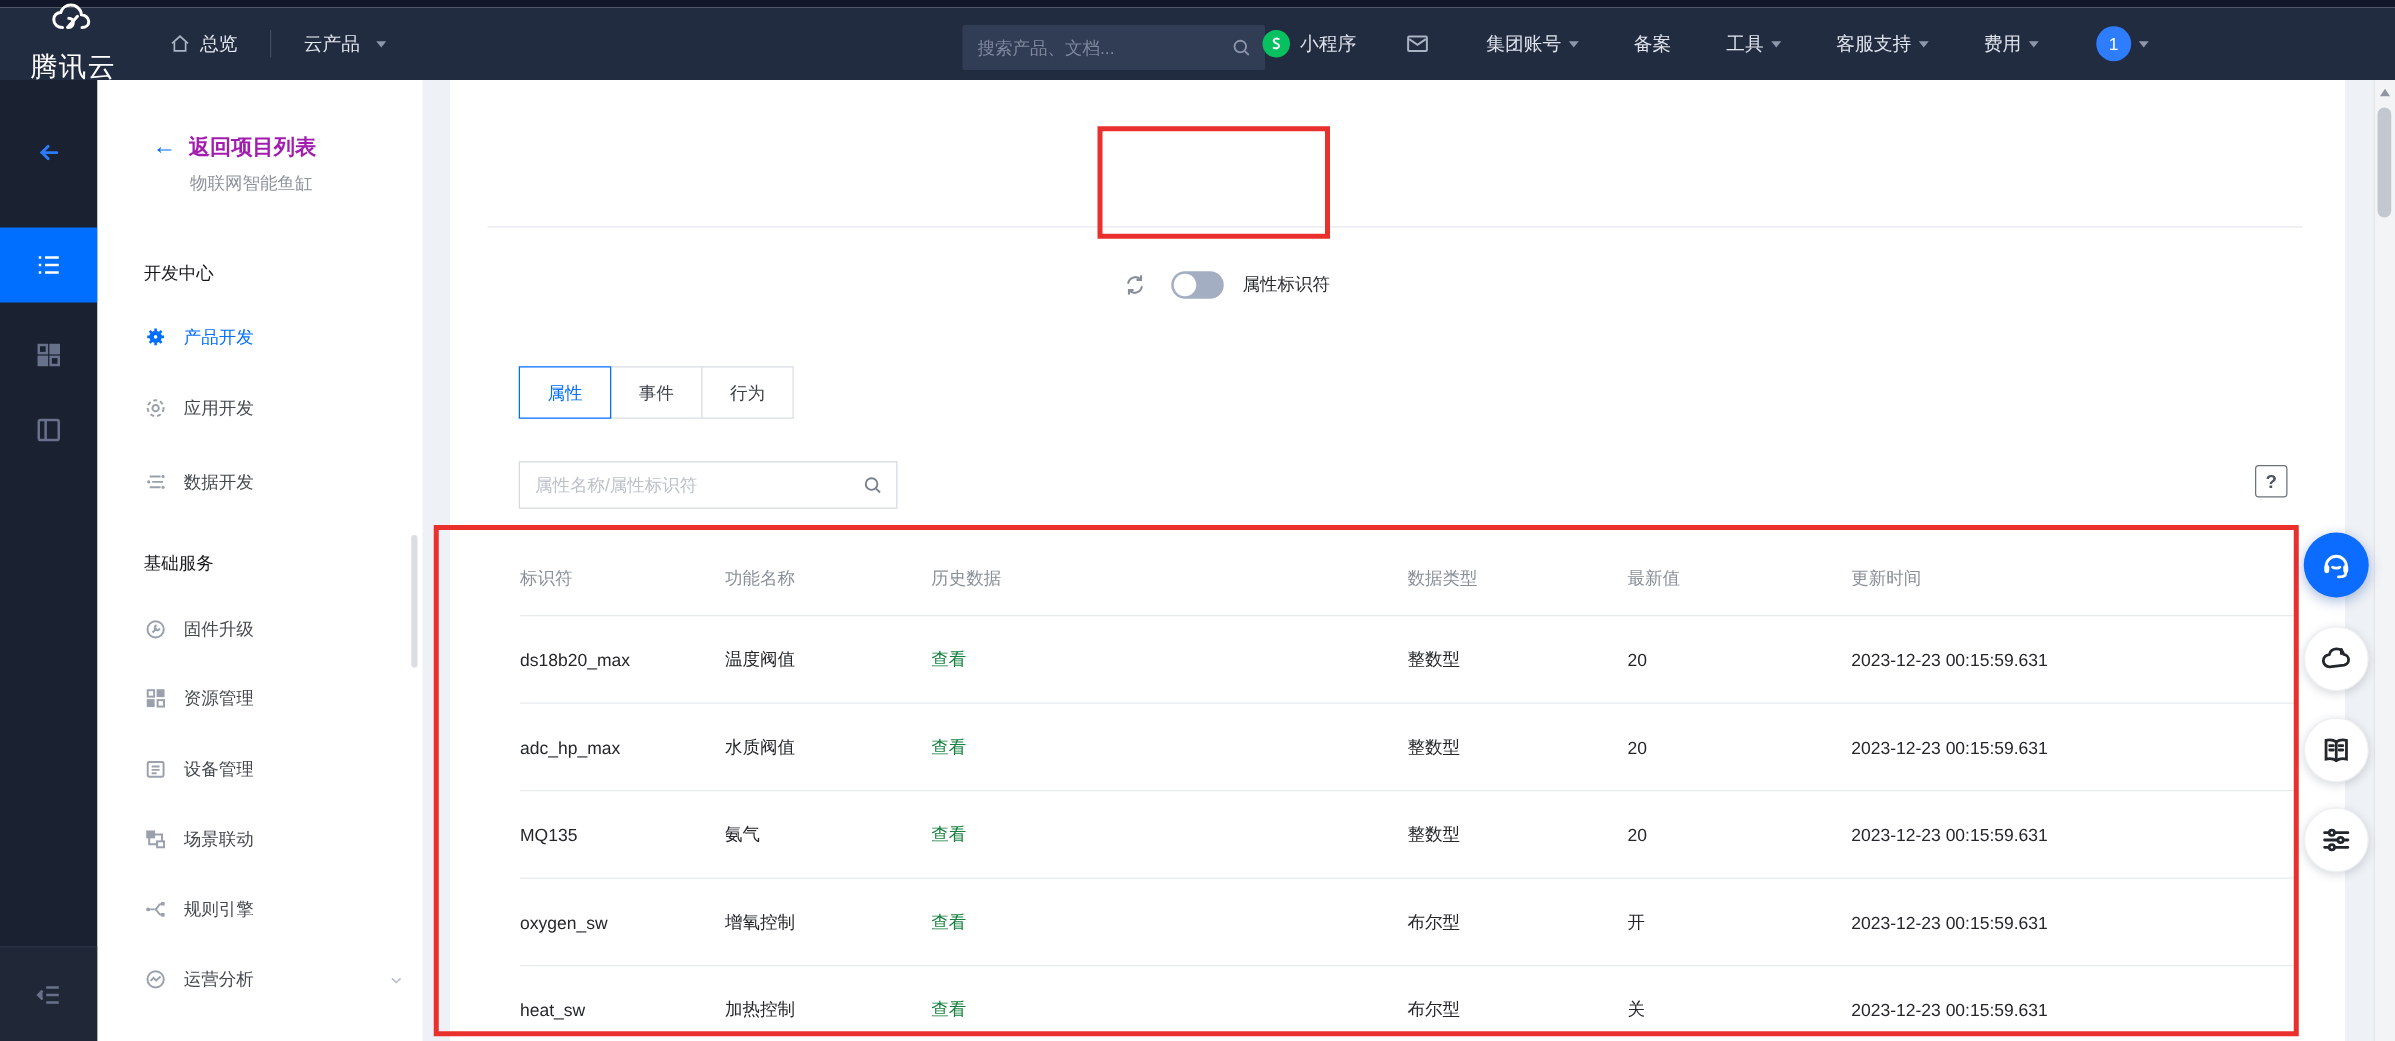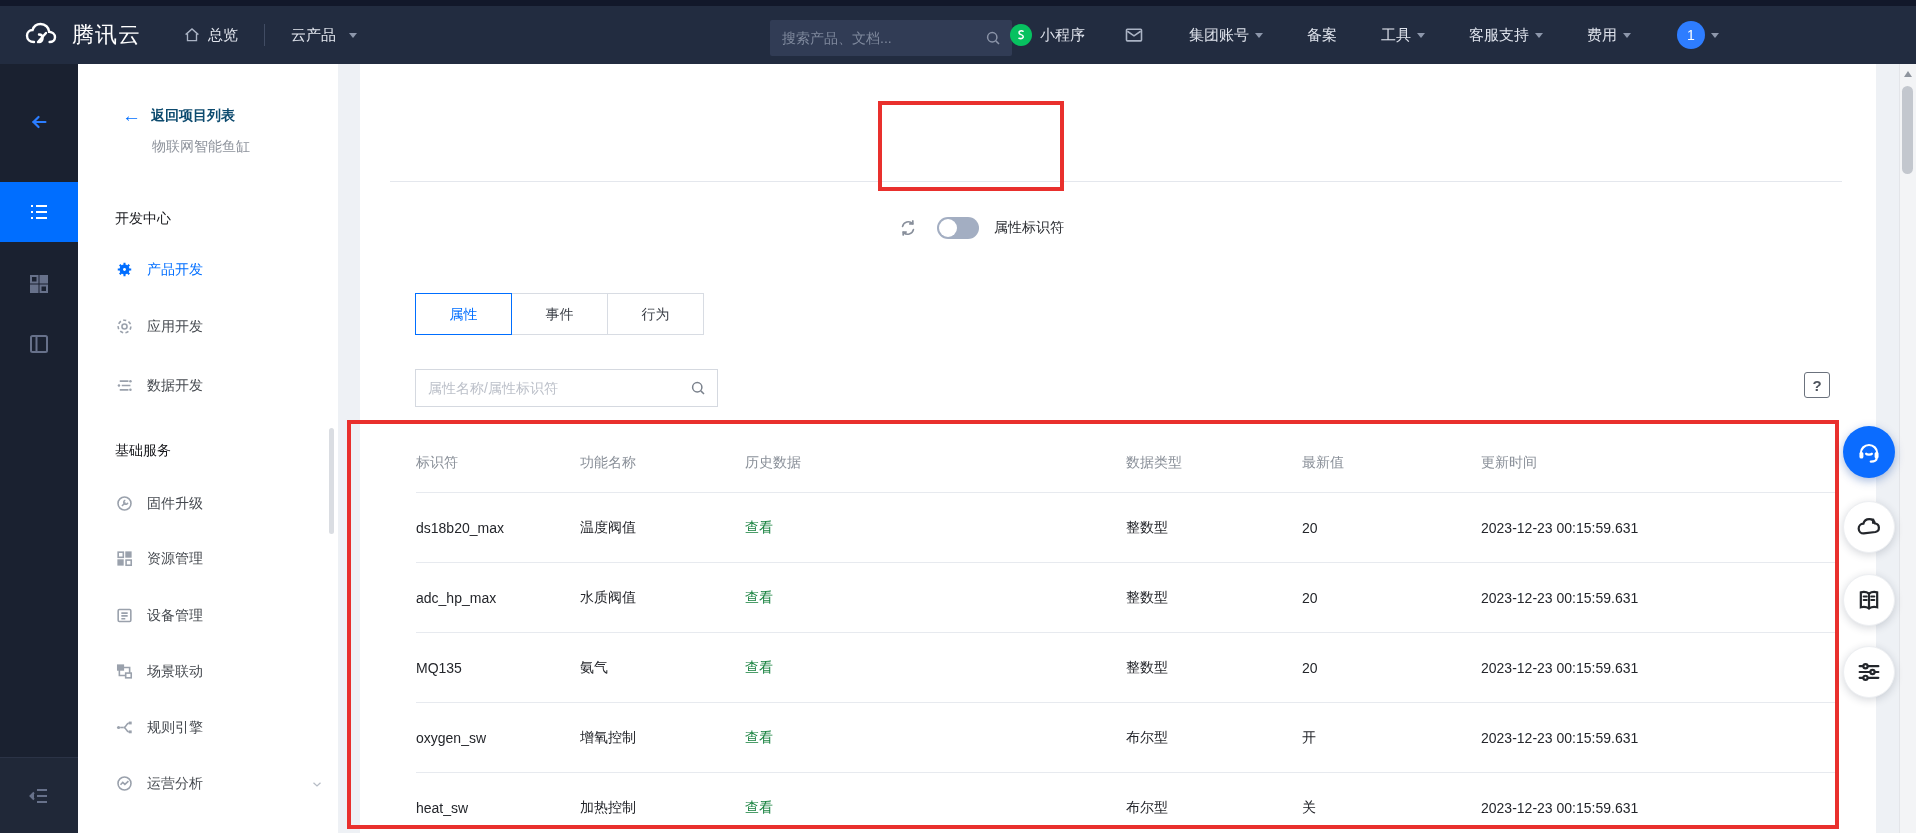--- a/index.html
+++ b/index.html
@@ -4,21 +4,21 @@
 <style>
   * { margin:0; padding:0; box-sizing:border-box; }
   html,body { width:1916px; height:833px; }
   body { font-family:"Liberation Sans","DejaVu Sans",sans-serif; background:#eef1f5; }
   .screen { position:relative; width:1916px; height:833px; overflow:hidden; background:#eef1f5; }
 
   
   .nav-darkstrip { position:absolute; left:0; top:0; width:100%; height:6px; background:#12182a; z-index:20;}
   .topnav { position:absolute; left:0; top:6px; width:100%; height:58px; background:#222c40; color:#dfe3ec; display:flex; align-items:center; z-index:20; }
   .nav-left { display:flex; align-items:center; padding-left:24px; }
-  .brand { display:flex; align-items:center; gap:10px; color:#fff; }
+  .brand { display:flex; align-items:center; gap:10px; color:#fff;flex-direction:column; }
   .brand-name { font-size:22px; letter-spacing:1px; }
   .nav-item { display:flex; align-items:center; gap:7px; font-size:15px; color:#e2e6ee; cursor:pointer; }
   .nav-item .cicon { color:#aab3c4; }
   .nav-home { margin-left:42px; }
   .nav-divider { width:1px; height:22px; background:#414c63; margin:0 26px; }
   .caret { display:inline-block; width:0; height:0; border-left:4.5px solid transparent; border-right:4.5px solid transparent; border-top:5px solid #8d97ab; margin-left:6px; }
   .nav-search { position:absolute; left:770px; top:14px; width:242px; height:36px; background:#313c55; border-radius:2px; display:flex; align-items:center; padding:0 10px 0 12px; }
   .nav-search input { flex:1; background:transparent; border:none; outline:none; color:#cdd4e2; font-size:14px; width:150px; }
   .nav-search input::placeholder { color:#7f899d; }
   .nav-right { position:absolute; left:1010px; top:0; height:58px; display:flex; align-items:center; }
@@ -36,21 +36,21 @@
   .strip-active { top:118px; height:60px; background:#006eff; color:#fff; }
   .strip-grid { top:192px; color:#67718a; }
   .strip-layout { top:252px; color:#67718a; }
   .strip-bottom { position:absolute; left:0; bottom:0; width:78px; height:76px; background:#202838; border-top:1px solid #2b3346; }
   .strip-collapse { position:absolute; left:0; top:10px; width:78px; height:56px; display:flex; align-items:center; justify-content:center; color:#67718a; cursor:pointer; }
 
   
   .sidebar { position:absolute; left:78px; top:64px; width:260px; height:769px; background:#fff; z-index:10; }
   .sb-back { position:absolute; left:44px; top:42px; display:flex; align-items:center; gap:10px; cursor:pointer; }
   .sb-back-arrow { color:#006eff; font-size:19px; font-weight:bold; line-height:1; }
-  .sb-back-label { font-size:14px; font-weight:bold; color:#0c4a6e; }
+  .sb-back-label { font-size:17px; font-weight:bold; color:#a21caf; }
   .sb-project { position:absolute; left:74px; top:74px; font-size:14px; color:#8e939c; }
   .sb-sect { position:absolute; left:37px; font-size:14px; color:#15161a; }
   .sb-item { position:absolute; left:37px; display:flex; align-items:center; gap:13px; font-size:14px; color:#45494f; cursor:pointer; width:200px; }
   .sb-item .sicon { color:#9aa1ac; display:flex; }
   .sb-item.active { color:#006eff; }
   .sb-item.active .sicon { color:#006eff; }
   .sb-item .sb-caret { position:absolute; right:-8px; color:#b6bcc6; }
   .sb-scrollthumb { position:absolute; right:4px; top:364px; width:5px; height:106px; background:#dadde2; border-radius:3px; }
 
   
@@ -65,21 +65,21 @@
   .btn-tab { height:42px; line-height:40px; border:1px solid #d8dce3; background:#fff; color:#3c4048; font-size:14px; text-align:center; cursor:pointer; margin-left:-1px; padding:0 28px; }
   .btn-tab:first-child { margin-left:0; }
   .btn-tab.active { border-color:#006eff; color:#006eff; position:relative; z-index:2; }
 
   .refresh-btn { position:absolute; left:536px; top:152px; width:24px; height:24px; color:#888f9b; cursor:pointer; display:flex; align-items:center; justify-content:center; }
   .toggle { position:absolute; left:577px; top:153px; width:42px; height:22px; border-radius:11px; background:#a3aec2; cursor:pointer; }
   .toggle-knob { position:absolute; left:2px; top:2px; width:18px; height:18px; border-radius:50%; background:#fff; }
   .autorefresh-label { position:absolute; left:634px; top:155px; font-size:14px; color:#2a2c31; }
 
   .cattabs { position:absolute; left:55px; top:229px; display:flex; }
-  .cat-btn { width:97px; }
+  .cat-btn { width:74px; }
 
   .prop-search { position:absolute; left:55px; top:305px; width:303px; height:38px; border:1px solid #d5d9e0; display:flex; align-items:center; padding:0 10px 0 12px; background:#fff; }
   .prop-search input { flex:1; border:none; outline:none; font-size:14px; color:#333; width:220px; }
   .prop-search input::placeholder { color:#bcc0c9; }
   .prop-search .cicon { color:#7a818c; }
 
   .help-btn { position:absolute; left:1444px; top:308px; width:26px; height:26px; border:1.5px solid #6b727d; border-radius:3px; color:#4e545d; font-size:15px; font-weight:bold; display:flex; align-items:center; justify-content:center; cursor:pointer; }
 
   
   .table { position:absolute; left:56px; top:369px; width:1420px; }

